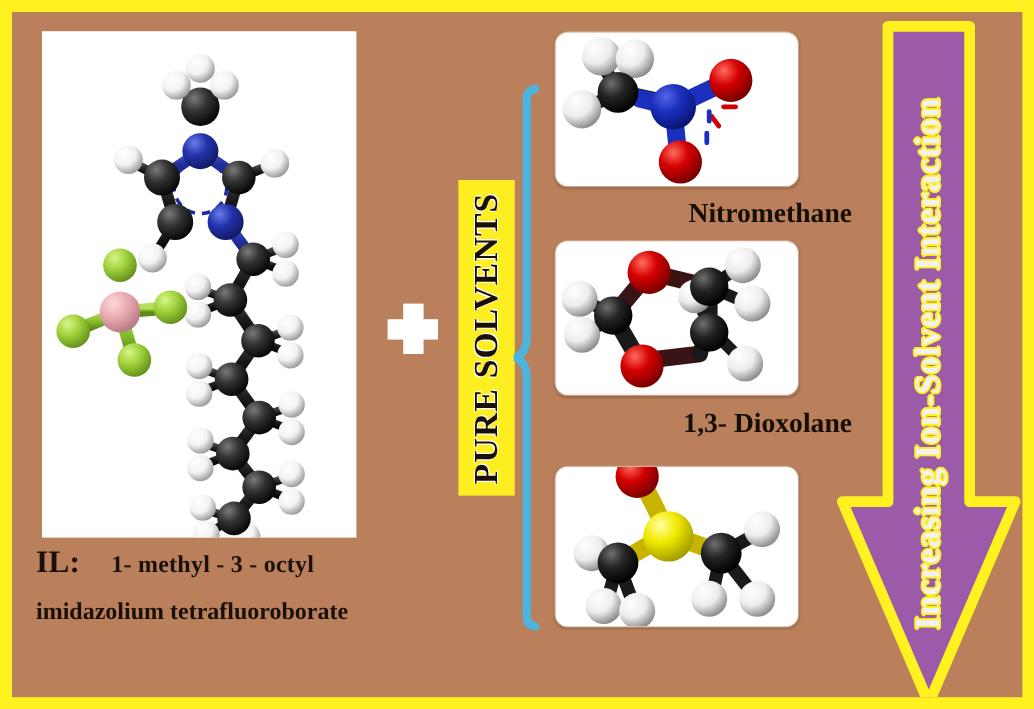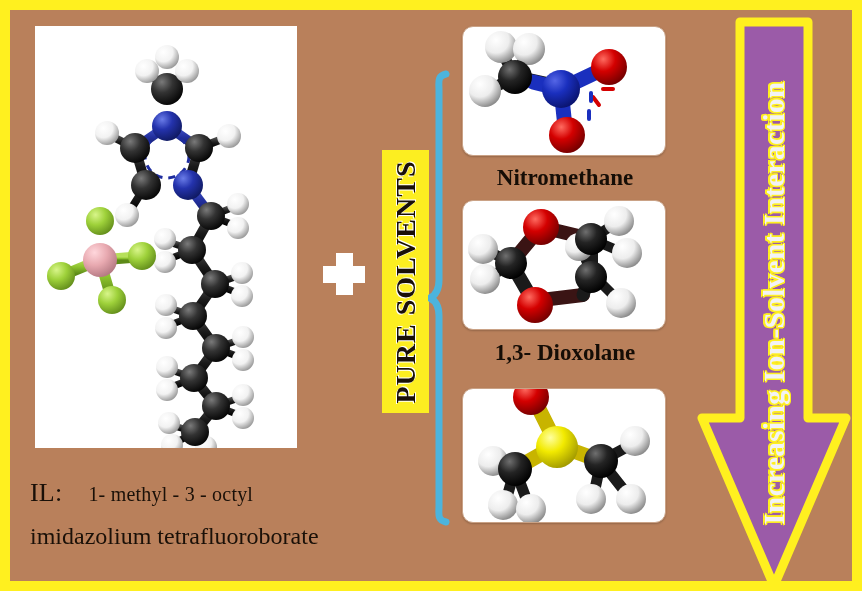--- a/index.html
+++ b/index.html
@@ -7,26 +7,26 @@
        font-family:"Liberation Serif", serif;}
 
   .frame{position:relative;width:862px;height:591px;
          background:#fff01f;box-sizing:border-box;}
   .inner{position:absolute;left:10px;top:10px;right:10px;bottom:10px;
          background:#b9805b;overflow:hidden;}
 
   
   .il-panel{position:absolute;left:25px;top:16px;width:262px;height:422px;
             background:#ffffff;}
-  .il-caption{position:absolute;left:20px;top:468px;width:320px;
-              color:#1a1008;font-weight:normal;}
+  .il-caption{position:absolute;left:20px;top:444px;width:320px;
+              color:#1a1008;font-weight:bold;}
   .il-line1{font-size:25px;letter-spacing:.2px;white-space:nowrap;}
   .il-line1 .tag{font-size:26px;}
   .il-line1 .nm{font-size:20px;margin-left:26px;}
-  .il-line2{font-size:24px;margin-top:15px;white-space:nowrap;}
+  .il-line2{font-size:20px;margin-top:15px;white-space:nowrap;}
 
   
   .plus{position:absolute;left:313px;top:243px;width:42px;height:42px;}
   .plus i{position:absolute;background:#ffffff;display:block;}
   .plus .h{left:0;top:13px;width:42px;height:17px;}
   .plus .v{left:13px;top:0;width:17px;height:42px;}
 
   
   .banner{position:absolute;left:372px;top:140px;width:47px;height:263px;
           background:#fcee21;}
@@ -44,22 +44,22 @@
         background:#ffffff;border-radius:11px;
         border:1px solid #caa286;box-shadow:0 1px 2px rgba(0,0,0,.2);
         overflow:hidden;}
   .card.c1{top:16px;}
   .card.c2{top:190px;}
   .card.c3{top:378px;height:133px;}
   .card svg{display:block;width:100%;height:100%;}
 
   .solv-label{position:absolute;left:410px;width:290px;text-align:center;
               font-size:23px;font-weight:bold;color:#150d06;white-space:nowrap;}
-  .solv-label.l1{top:155px;}
-  .solv-label.l2{top:330px;}
+  .solv-label.l1{top:155px;text-align:right;}
+  .solv-label.l2{top:330px;text-align:right;}
   .solv-label.l3{top:524px;}
 
   
   .arrow{position:absolute;left:686px;top:4px;width:156px;height:578px;}
   .arrow svg{display:block;}
   .arrow-text{position:absolute;left:0;top:0;width:156px;height:578px;
               pointer-events:none;}
   .arrow-text span{position:absolute;left:50%;top:50%;
       transform:translate(-50%,-50%) rotate(-90deg);
       transform-origin:center center;

